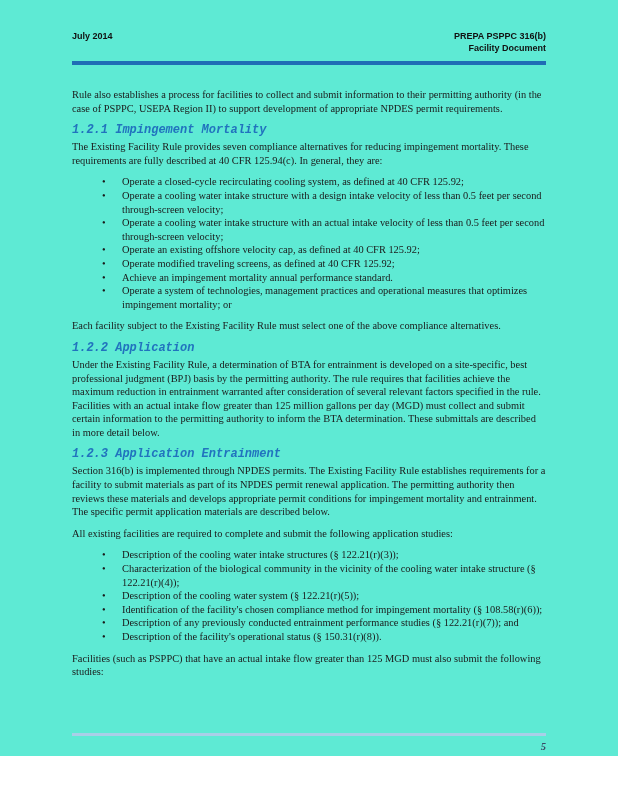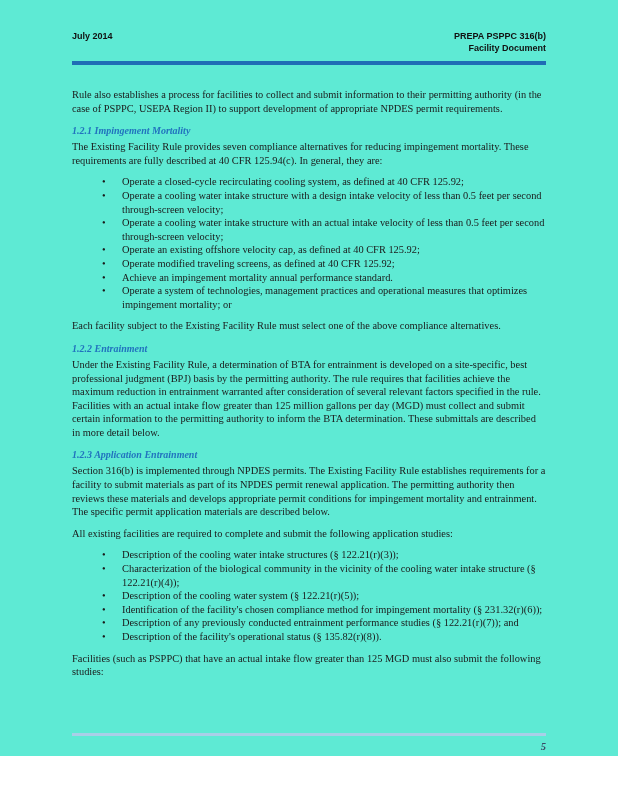--- a/index.html
+++ b/index.html
@@ -36,25 +36,25 @@
     background:var(--rule-blue);
     margin-top:7px;
   }
   .body{
     margin-top:23px;
     font-size:10.4px;
     line-height:13.6px;
   }
   .body p{margin:0 0 8px 0;}
   h2{
-    font-family:Liberation Serif, serif;
+    font-family:Liberation Mono, monospace;
     font-weight:700;
     font-style:italic;
     color:var(--heading-blue);
-    font-size:10px;
+    font-size:12px;
     line-height:15px;
     margin:8px 0 2px 0;
   }
   ul.bullets{
     list-style:none;
     margin:0 0 8px 0;
     padding:0 0 0 28px;
   }
   ul.bullets li{
     position:relative;
@@ -105,33 +105,33 @@
       <li>Operate a closed-cycle recirculating cooling system, as defined at 40 CFR 125.92;</li>
       <li>Operate a cooling water intake structure with a design intake velocity of less than 0.5 feet per second through-screen velocity;</li>
       <li>Operate a cooling water intake structure with an actual intake velocity of less than 0.5 feet per second through-screen velocity;</li>
       <li>Operate an existing offshore velocity cap, as defined at 40 CFR 125.92;</li>
       <li>Operate modified traveling screens, as defined at 40 CFR 125.92;</li>
       <li>Achieve an impingement mortality annual performance standard.</li>
       <li>Operate a system of technologies, management practices and operational measures that optimizes impingement mortality; or</li>
     </ul>
     <p>Each facility subject to the Existing Facility Rule must select one of the above compliance alternatives.</p>
 
-    <h2>1.2.2 Entrainment</h2>
+    <h2>1.2.2 Application</h2>
     <p>Under the Existing Facility Rule, a determination of BTA for entrainment is developed on a site-specific, best professional judgment (BPJ) basis by the permitting authority. The rule requires that facilities achieve the maximum reduction in entrainment warranted after consideration of several relevant factors specified in the rule. Facilities with an actual intake flow greater than 125 million gallons per day (MGD) must collect and submit certain information to the permitting authority to inform the BTA determination. These submittals are described in more detail below.</p>
 
     <h2>1.2.3 Application Entrainment</h2>
     <p>Section 316(b) is implemented through NPDES permits. The Existing Facility Rule establishes requirements for a facility to submit materials as part of its NPDES permit renewal application. The permitting authority then reviews these materials and develops appropriate permit conditions for impingement mortality and entrainment. The specific permit application materials are described below.</p>
     <p>All existing facilities are required to complete and submit the following application studies:</p>
     <ul class="bullets">
       <li>Description of the cooling water intake structures (§ 122.21(r)(3));</li>
       <li>Characterization of the biological community in the vicinity of the cooling water intake structure (§ 122.21(r)(4));</li>
       <li>Description of the cooling water system (§ 122.21(r)(5));</li>
-      <li>Identification of the facility's chosen compliance method for impingement mortality (§ 231.32(r)(6));</li>
+      <li>Identification of the facility's chosen compliance method for impingement mortality (§ 108.58(r)(6));</li>
       <li>Description of any previously conducted entrainment performance studies (§ 122.21(r)(7)); and</li>
-      <li>Description of the facility's operational status (§ 135.82(r)(8)).</li>
+      <li>Description of the facility's operational status (§ 150.31(r)(8)).</li>
     </ul>
     <p>Facilities (such as PSPPC) that have an actual intake flow greater than 125 MGD must also submit the following studies:</p>
 
   </div>
 
   <div class="footer">
     <div class="rule-bottom"></div>
     <div class="page-number">5</div>
   </div>
 

